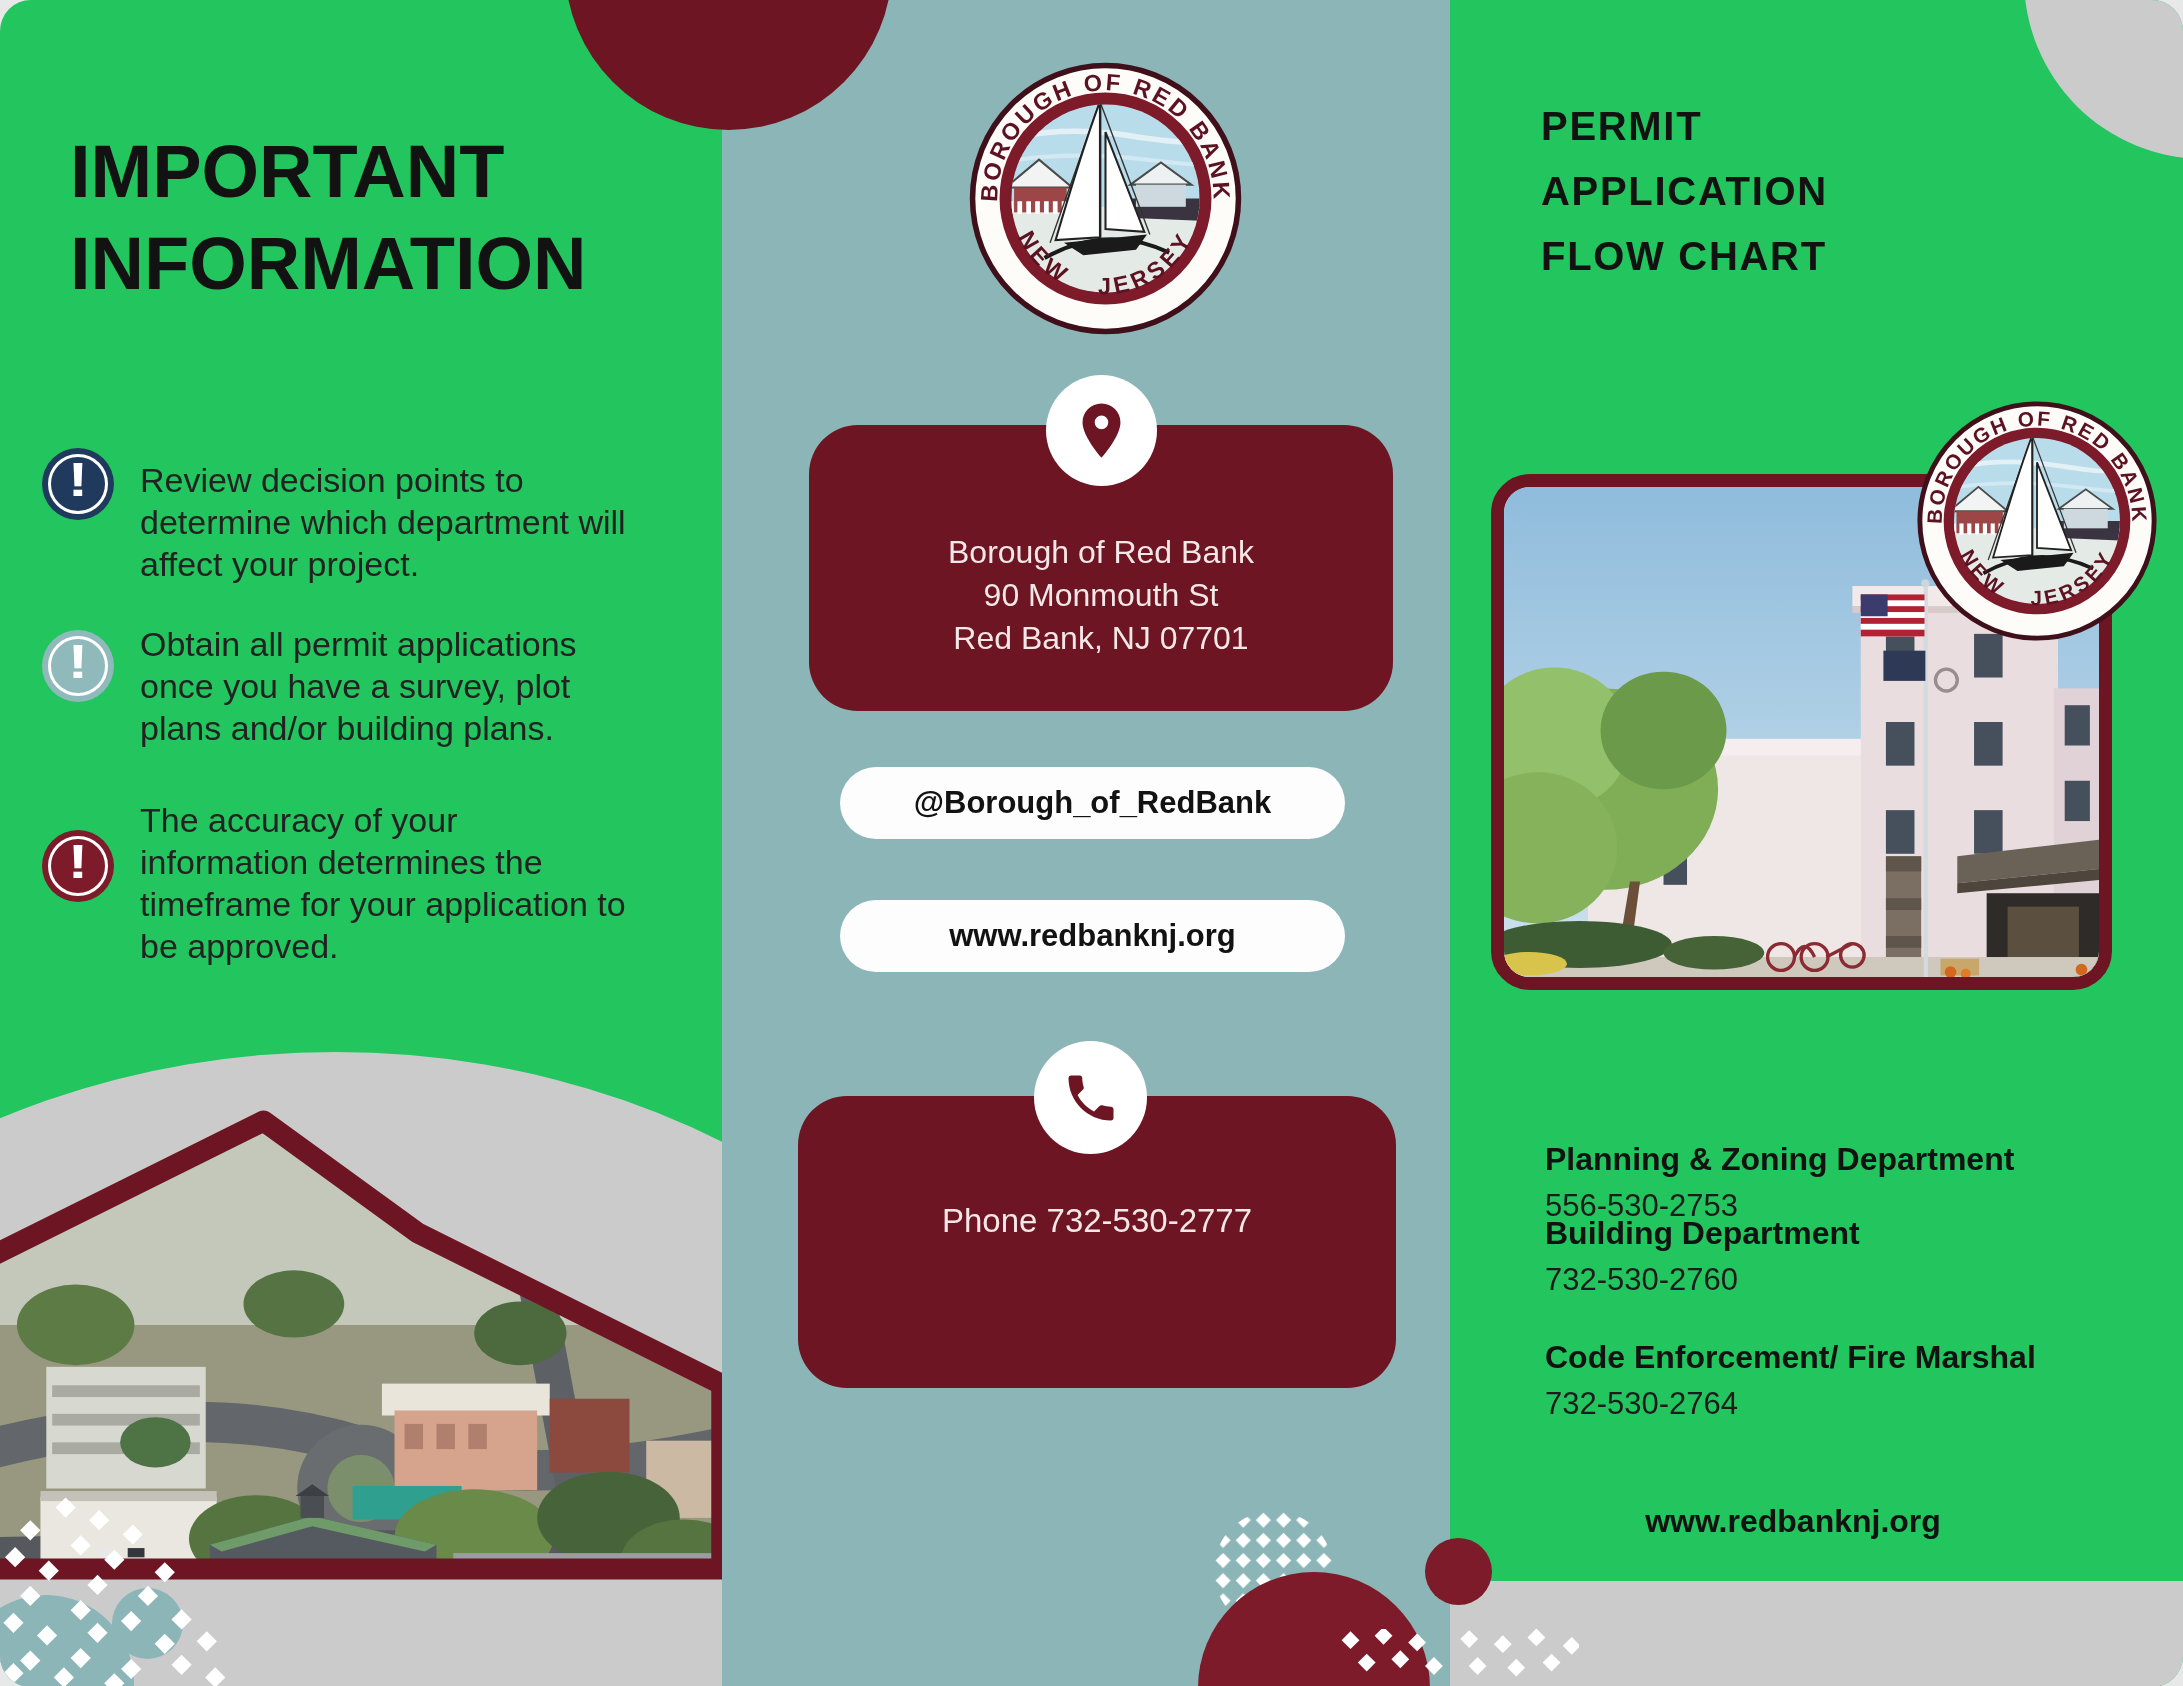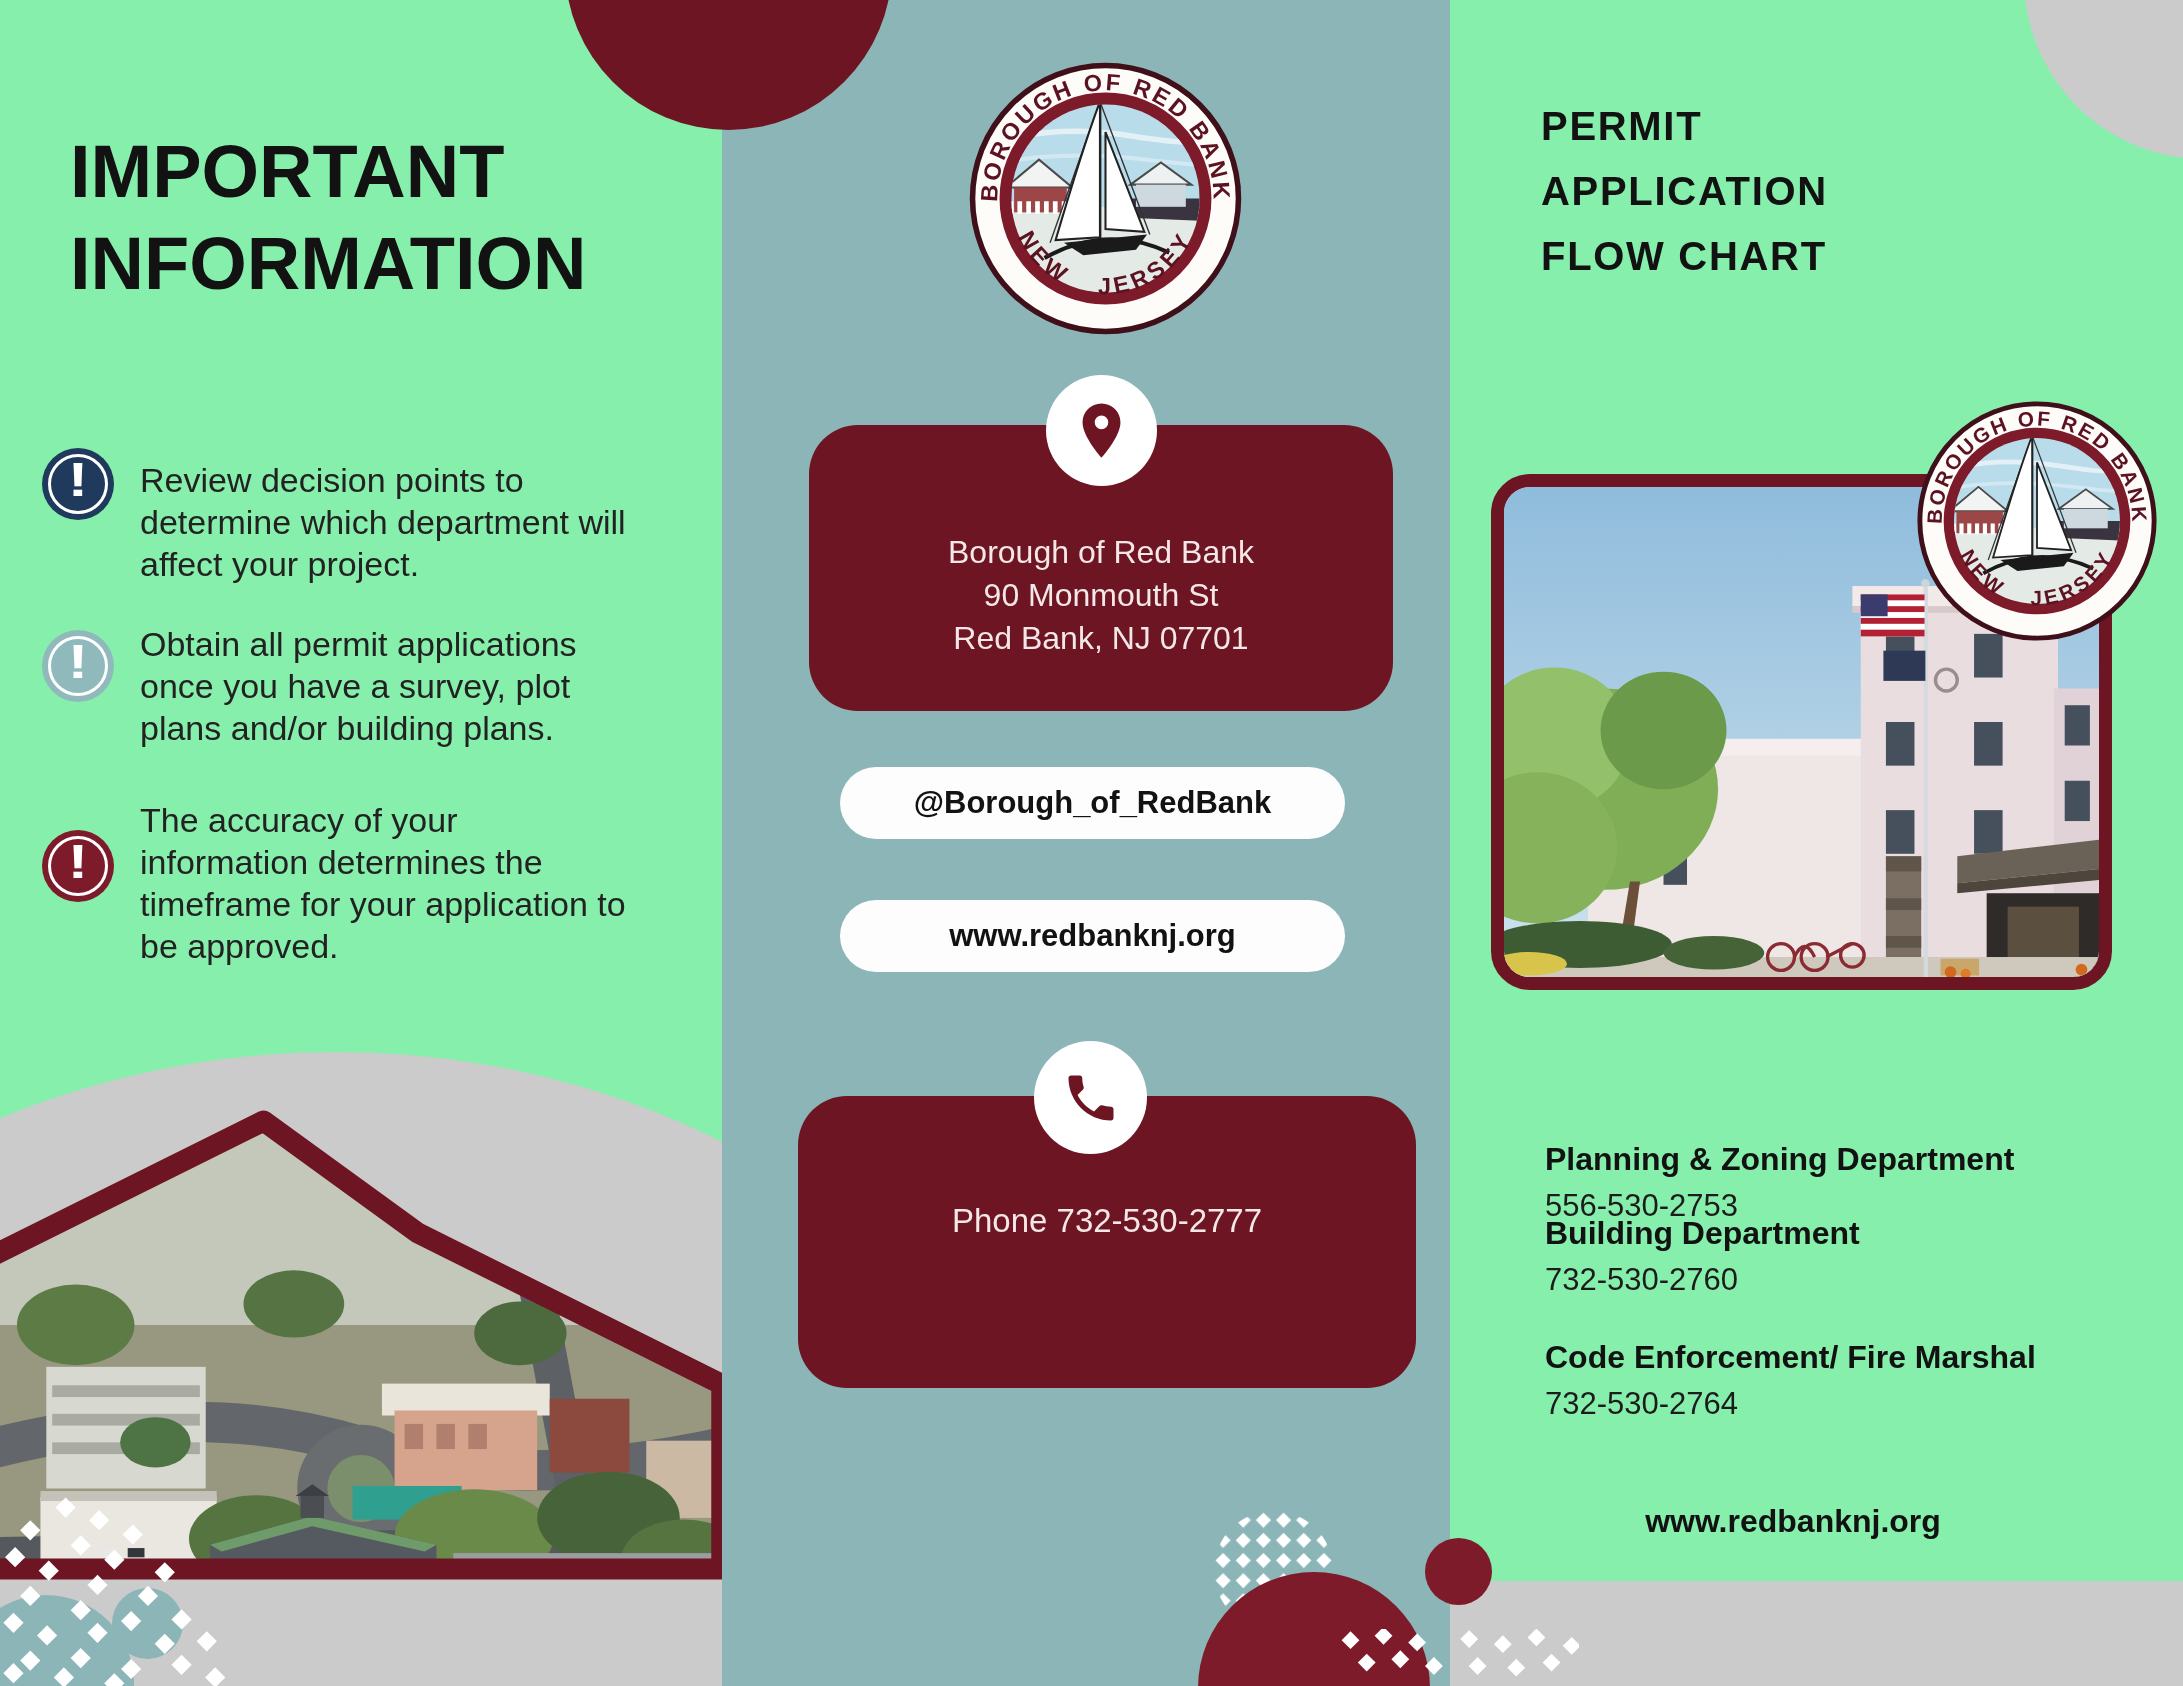--- a/index.html
+++ b/index.html
@@ -1,18 +1,18 @@
 <!DOCTYPE html>
 <html style="font-size:13.4px"><head>
 <meta charset="utf-8">
 <style>
   html,body{margin:0;padding:0;background:#e8e8e8;}
   #canvas{
-    position:relative;width:2183px;height:1687px;overflow:hidden;background:#86efac;
-    font-family:"Liberation Sans", sans-serif;color:#1c1c1c;
+    position:relative;width:2183px;height:1687px;overflow:hidden;background:#22c55e;
+    font-family:"Liberation Sans", sans-serif;color:#1c1c1c;border-radius:31px;
   }
   .abs{position:absolute;}
   
   .circle{border-radius:50%;}
   
   .left-title{left:70px;top:126px;font-size:74px;font-weight:700;line-height:92px;color:#121212;letter-spacing:0px;}
   .bullet-text{left:140px;width:495px;font-size:34px;line-height:42px;color:#222;}
   .excl-icon{width:72px;height:72px;border-radius:50%;}
   .excl-ring{position:absolute;left:5.9px;top:5.9px;right:5.9px;bottom:5.9px;border:3.4px solid #fff;border-radius:50%;}
   .excl-mark{position:absolute;left:0;top:3.4px;width:100%;text-align:center;font-size:49px;font-weight:700;color:#fff;transform:scaleX(1.25);}
@@ -20,21 +20,21 @@
   .icon-teal{background:#8fb9bb;}
   .icon-maroon{background:#7d1b2a;}
   
   .teal-col{left:722px;top:0;width:728px;height:1687px;background:#8cb5b8;}
   .maroon-card{background:#6d1522;border-radius:49px;color:#f3e7e7;text-align:center;}
   .addr-card{left:809px;top:425px;width:584px;height:286px;}
   .addr-text{padding-top:106px;font-size:32px;line-height:43px;}
   .white-pill{left:840px;width:505px;height:72px;background:#fdfdfd;border-radius:36px;text-align:center;
               font-size:31px;font-weight:700;color:#121212;line-height:72px;}
   .badge-circle{background:#fff;border-radius:50%;display:flex;align-items:center;justify-content:center;}
-  .phone-card{left:798px;top:1096px;width:598px;height:292px;padding-left:20px;}
+  .phone-card{left:798px;top:1096px;width:598px;height:292px;}
   .phone-text{position:absolute;top:106px;left:0;width:100%;font-size:33px;}
   
   .right-title{left:1541px;top:94px;font-size:40px;font-weight:700;line-height:65px;letter-spacing:1.7px;color:#121212;}
   .photo-frame{left:1491px;top:474px;width:621px;height:516px;border:13.4px solid #6d1522;border-radius:39px;
                overflow:hidden;box-sizing:border-box;background:#bcd7e8;}
   .dept{left:1545px;width:588px;}
   .dept-name{font-size:32px;font-weight:700;color:#121212;}
   .dept-phone{font-size:31px;margin-top:10px;color:#1c1c1c;}
   .site-bottom{left:1541px;top:1503px;width:504px;text-align:center;font-size:32px;font-weight:700;color:#121212;}
   .gray{background:#cbcbcb;}

